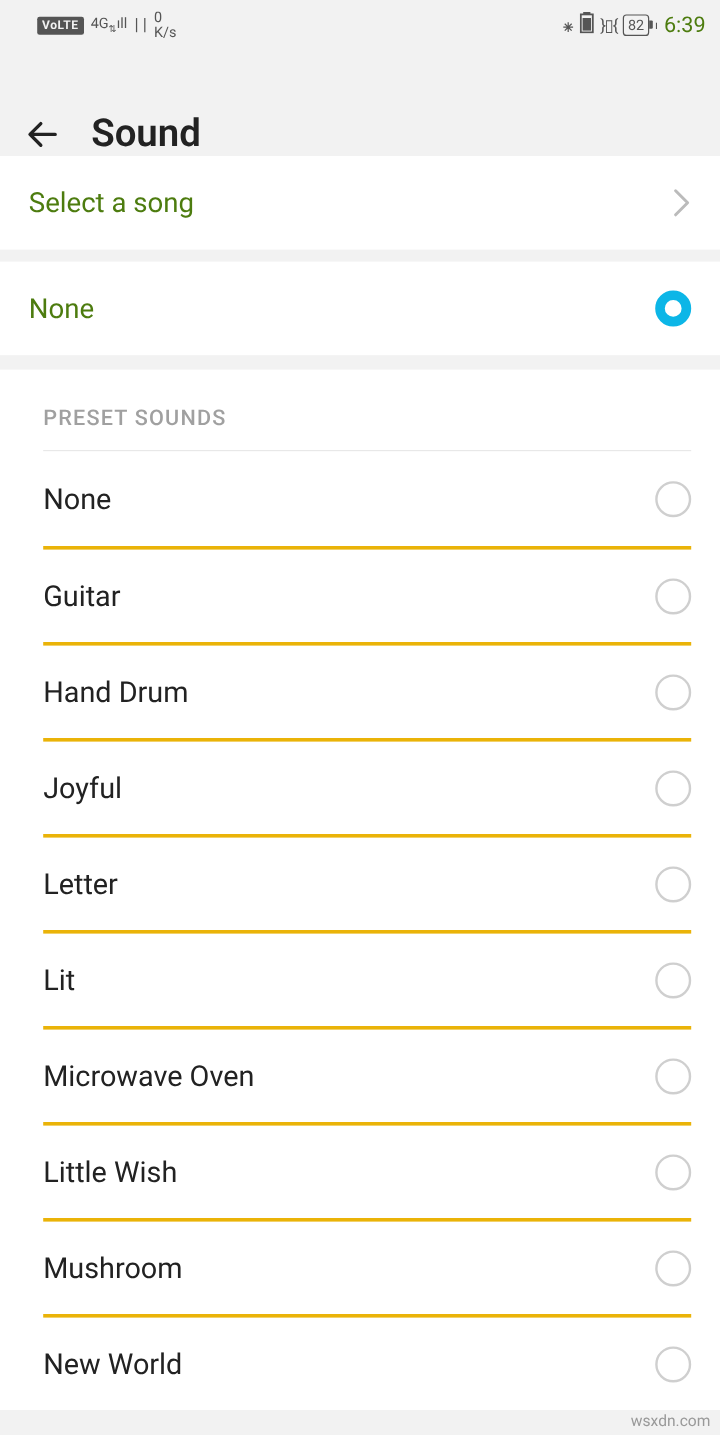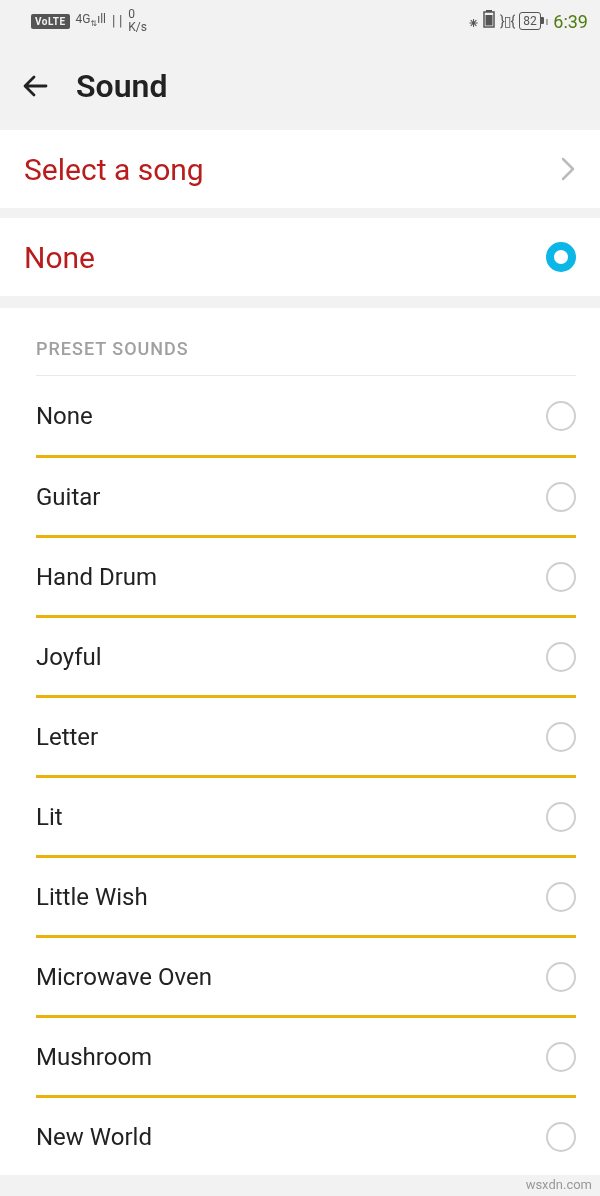--- a/index.html
+++ b/index.html
@@ -83,21 +83,21 @@
     }
     .clock {
       font-size: 18px;
       color: #4d7c0f;
     }
     
     .header {
       height: 88px;
       background: #f2f2f2;
       display: flex;
-      align-items: center;
+      align-items: flex-end;
       padding: 0 18px;
       gap: 22px;
     }
     .back-arrow {
       width: 36px;
       height: 36px;
       display: flex;
       align-items: center;
       justify-content: center;
       cursor: pointer;
@@ -117,22 +117,22 @@
       cursor: pointer;
     }
     .row-select-song {
       height: 78px;
     }
     .row-none {
       height: 78px;
       margin-top: 10px;
     }
     .row-label {
-      font-size: 30px;
-      color: #b91c1c;
+      font-size: 23px;
+      color: #4d7c0f;
     }
     .chevron {
       color: #bbb;
       display: flex;
       align-items: center;
     }
     
     .section {
       background: #fff;
       margin-top: 12px;
@@ -267,28 +267,28 @@
     </div>
     <div class="preset-row">
       <span class="preset-label">Letter</span>
       <span class="radio"></span>
     </div>
     <div class="preset-row">
       <span class="preset-label">Lit</span>
       <span class="radio"></span>
     </div>
     <div class="preset-row">
+      <span class="preset-label">Microwave Oven</span>
+      <span class="radio"></span>
+    </div>
+    <div class="preset-row">
       <span class="preset-label">Little Wish</span>
       <span class="radio"></span>
     </div>
     <div class="preset-row">
-      <span class="preset-label">Microwave Oven</span>
-      <span class="radio"></span>
-    </div>
-    <div class="preset-row">
       <span class="preset-label">Mushroom</span>
       <span class="radio"></span>
     </div>
     <div class="preset-row">
       <span class="preset-label">New World</span>
       <span class="radio"></span>
     </div>
   </div>
 </div>
 

